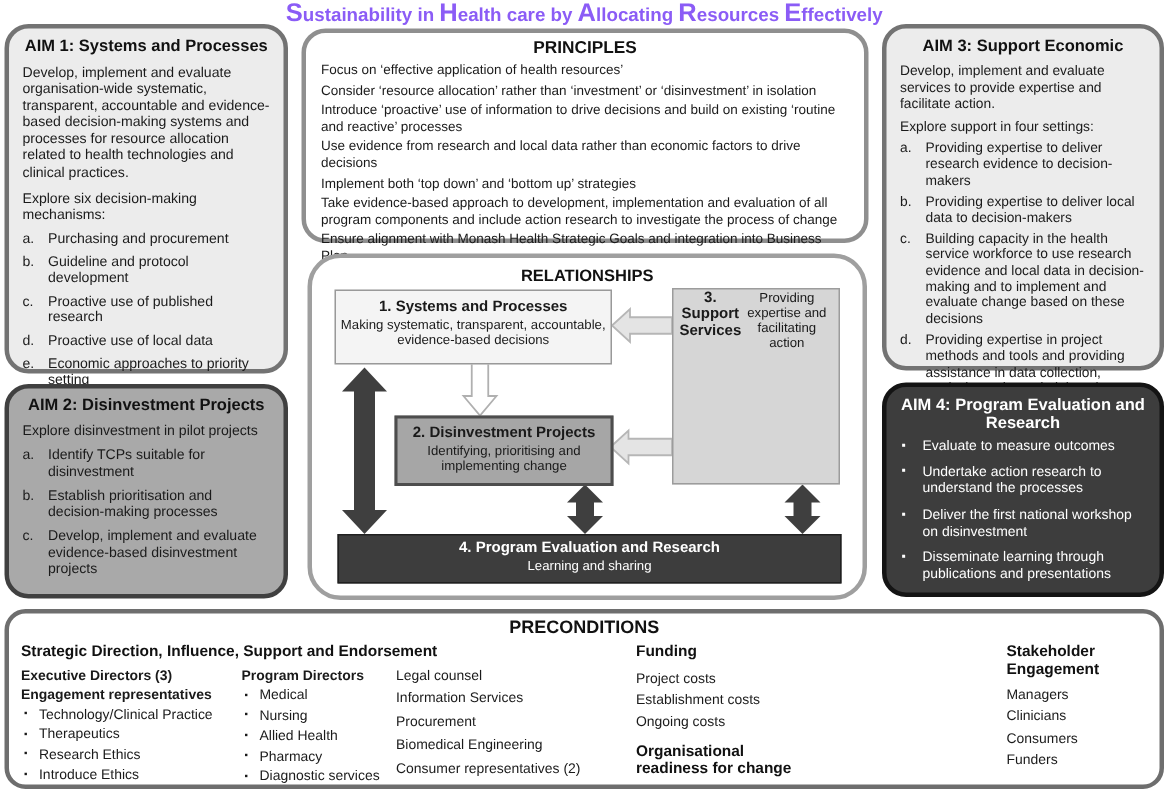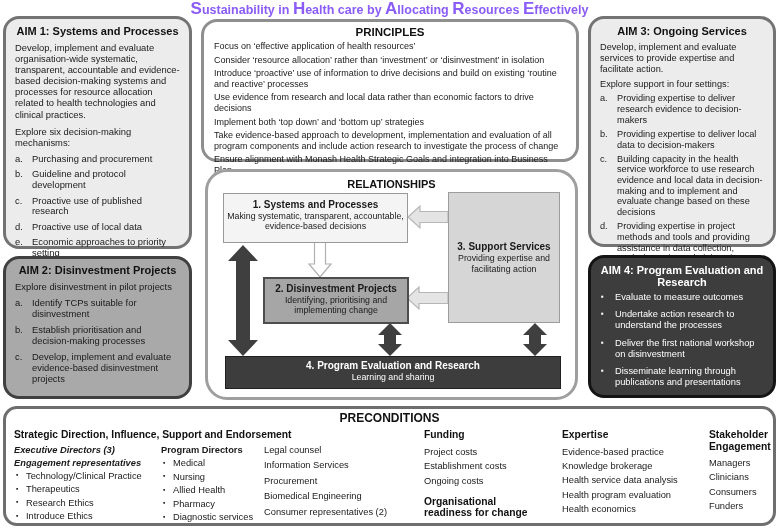--- a/index.html
+++ b/index.html
@@ -48,46 +48,46 @@
   
   #relationships { left:205px; top:169px; width:373px; height:231px; background:#fff;
     border:3px solid #9f9f9f; border-radius:22px; }
   #relationships .aim-h { position:absolute; top:4px; left:0; width:100%; font-size:11px; }
   .rbox { position:absolute; text-align:center; }
   .rb-title { font-size:10px; font-weight:700; margin-bottom:1px; }
   .rb-sub { font-size:8.8px; line-height:1.15; }
   #rbox1 { left:15px; top:21px; width:185px; height:50px; background:#f4f4f4; border:1px solid #999; padding-top:5px; }
   #rbox2 { left:55px; top:105px; width:146px; height:47px; background:#a6a6a6; border:2px solid #4d4d4d; padding-top:4px; }
   #rbox3 { left:240px; top:20px; width:112px; height:131px; background:#d6d6d6; border:1px solid #9c9c9c;
-           display:flex; flex-direction:column; justify-content:center; padding:0 4px; }
+           display:flex; flex-direction:row; justify-content:center; padding:0 4px; }
   #rbox4 { left:17px; top:184px; width:336px; height:33px; background:#3d3d3d; border:1px solid #202020;
            color:#fff; padding-top:3px; }
   .arrows { position:absolute; left:0; top:0; width:100%; height:100%; pointer-events:none; }
 
   
   #preconditions { left:3px; top:406px; width:773px; height:120px; background:#fff;
     border:3px solid #6e6e6e; border-radius:14px; }
   #preconditions .aim-h { position:absolute; top:2px; left:0; width:100%; font-size:12px; margin:0; }
   .pc-col { position:absolute; font-size:9.3px; line-height:1.12; }
   .pc-sec-h { font-weight:700; font-size:10.3px; color:#111; }
   .pc-sub-h { font-weight:700; margin-bottom:3px; }
   .pc-item { margin-bottom:5px; }
   .pc-bullets .litem { display:flex; margin-bottom:3px; }
   .pc-bullets .bdot { flex:0 0 12px; padding-left:2px; }
   .pc-bullets .bdot::before { content:"▪"; font-size:6.5px; position:relative; top:-1.5px; }
   #pc-strategic-h { left:8px; top:20px; position:absolute; }
   #pc-colA { left:8px; top:36px; width:147px; }
-  #pc-colA .pc-sub-h { margin-bottom:2.5px;font-style:italic; }
+  #pc-colA .pc-sub-h { margin-bottom:2.5px; }
   #pc-colB { left:155px; top:36px; width:100px; }
   #pc-colC { left:258px; top:36px; width:150px; }
   #pc-colD { left:418px; top:20px; width:120px; }
   #pc-colD .pc-item { margin-bottom:4.5px; }
   #pc-colE { left:556px; top:20px; width:145px; }
   #pc-colE .pc-item { margin-bottom:4px; }
-  #pc-colF { left:703px; top:20px; width:66px; }
+  #pc-colF { left:665px; top:20px; width:66px; }
   #pc-colF .pc-item { margin-bottom:4px; }
   .pc-head-gap { margin-bottom:6px; }
   #pc-org { margin-top:9px; }
 </style>
 </head>
 <body>
 
 <div class="canvas">
 
   <div class="fig-title"><span class="tcap">S</span><span>ustainability in </span><span class="tcap">H</span><span>ealth care by </span><span class="tcap">A</span><span>llocating </span><span class="tcap">R</span><span>esources </span><span class="tcap">E</span><span>ffectively</span></div>
@@ -202,21 +202,21 @@
       <div class="rb-title">3. Support Services</div>
       <div class="rb-sub">Providing expertise and facilitating action</div>
     </div>
     <div id="rbox4" class="rbox">
       <div class="rb-title">4. Program Evaluation and Research</div>
       <div class="rb-sub">Learning and  sharing</div>
     </div>
   </div>
 
   <div id="aim3" class="panel aim-light">
-    <div class="aim-h">AIM 3: Ongoing Services</div>
+    <div class="aim-h">AIM 3: Support Economic</div>
     <p class="aim-p">Develop, implement and evaluate services to provide expertise and facilitate action.</p>
     <p class="aim-p">Explore support in four settings:</p>
     <div class="lettered">
 
         <div class="litem">
           <span class="llabel">a.</span>
           <span class="ltext">Providing expertise to deliver research evidence to decision-makers</span>
         </div>
 
         <div class="litem">
@@ -344,35 +344,20 @@
 
           <div class="pc-item">Project costs</div>
 
           <div class="pc-item">Establishment costs</div>
 
           <div class="pc-item">Ongoing costs</div>
         </div>
       <div id="pc-org" class="pc-sec-h">Organisational readiness for change</div>
     </div>
 
-    <div id="pc-colE" class="pc-col">
-      <div class="pc-sec-h pc-head-gap">Expertise</div>
-      <div>
-
-          <div class="pc-item">Evidence-based practice</div>
-
-          <div class="pc-item">Knowledge brokerage</div>
-
-          <div class="pc-item">Health service data analysis</div>
-
-          <div class="pc-item">Health program evaluation</div>
-
-          <div class="pc-item">Health economics</div>
-        </div>
-    </div>
 
     <div id="pc-colF" class="pc-col">
       <div class="pc-sec-h pc-head-gap">Stakeholder Engagement</div>
       <div>
 
           <div class="pc-item">Managers</div>
 
           <div class="pc-item">Clinicians</div>
 
           <div class="pc-item">Consumers</div>

